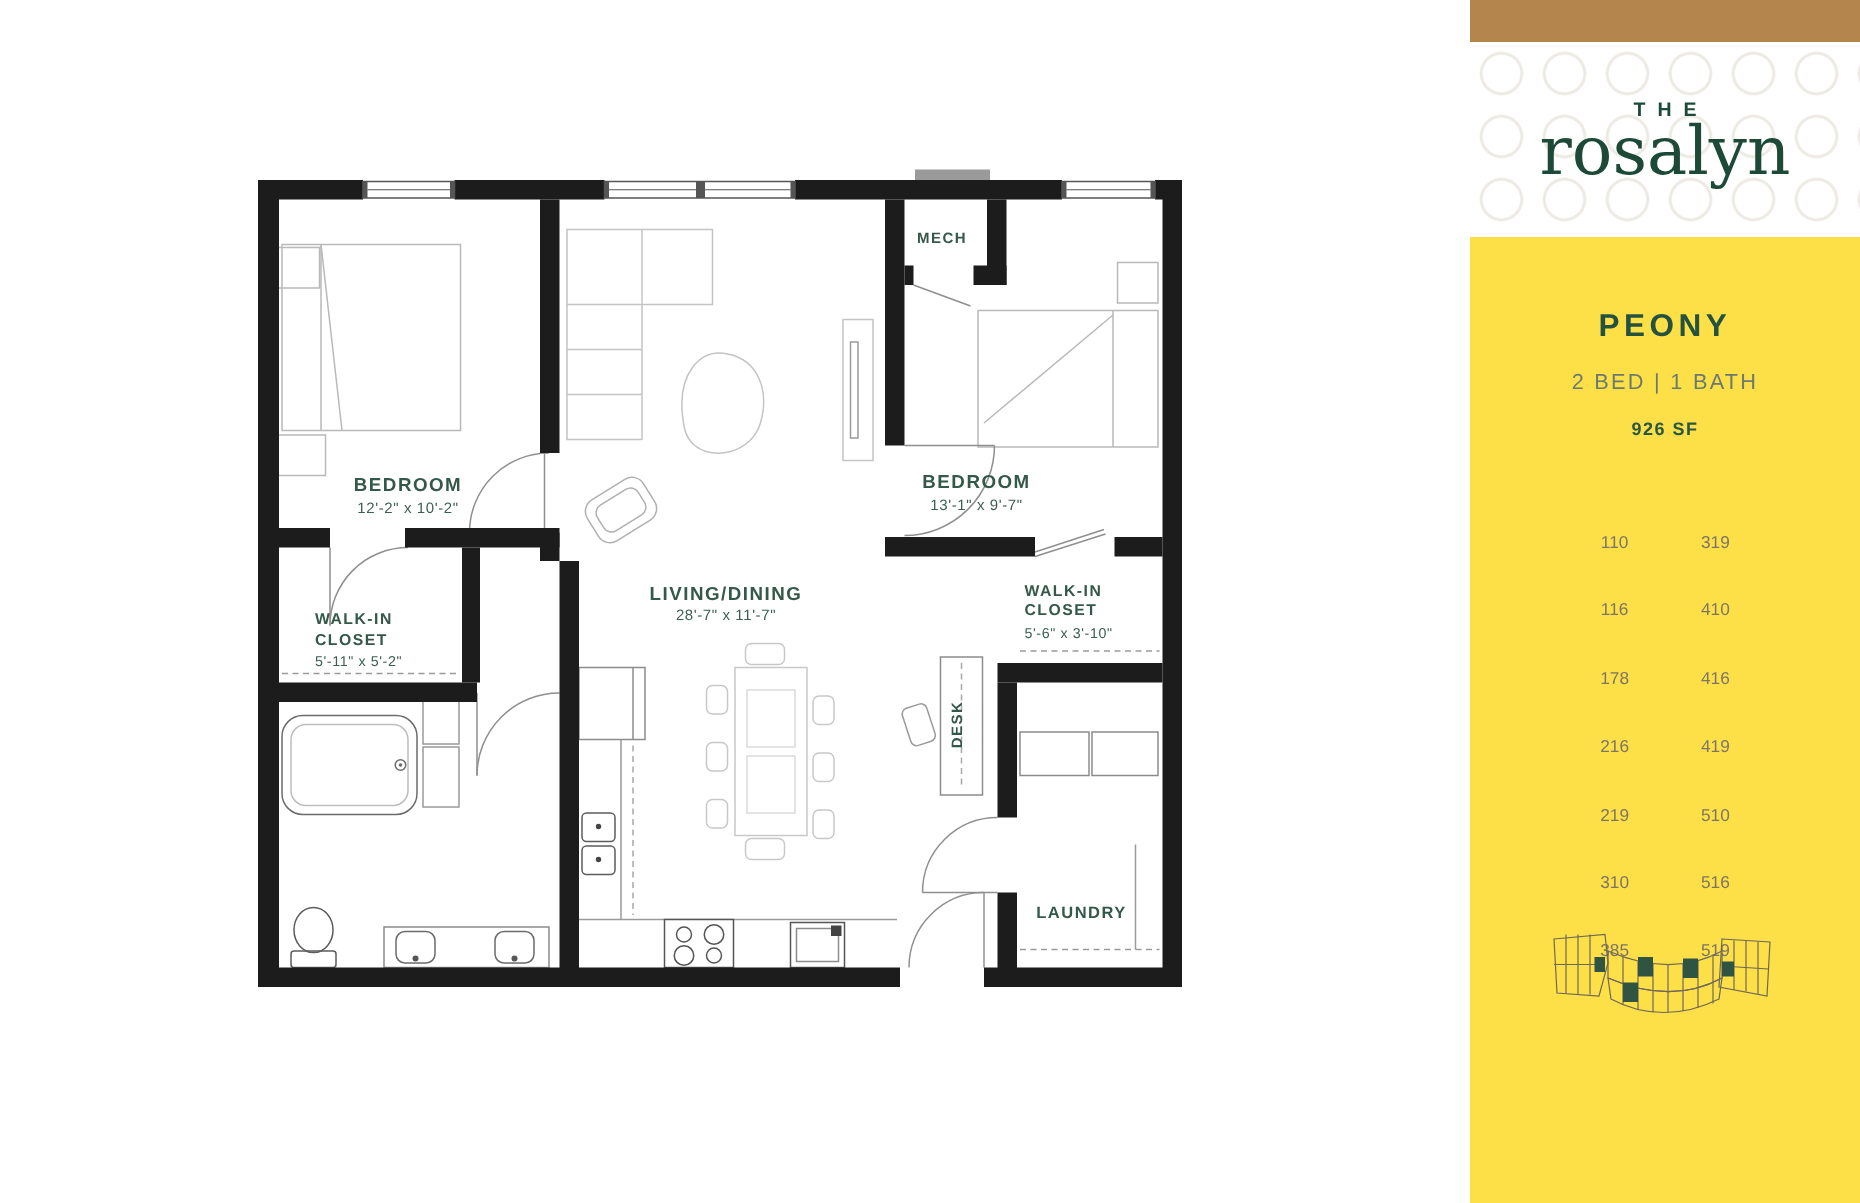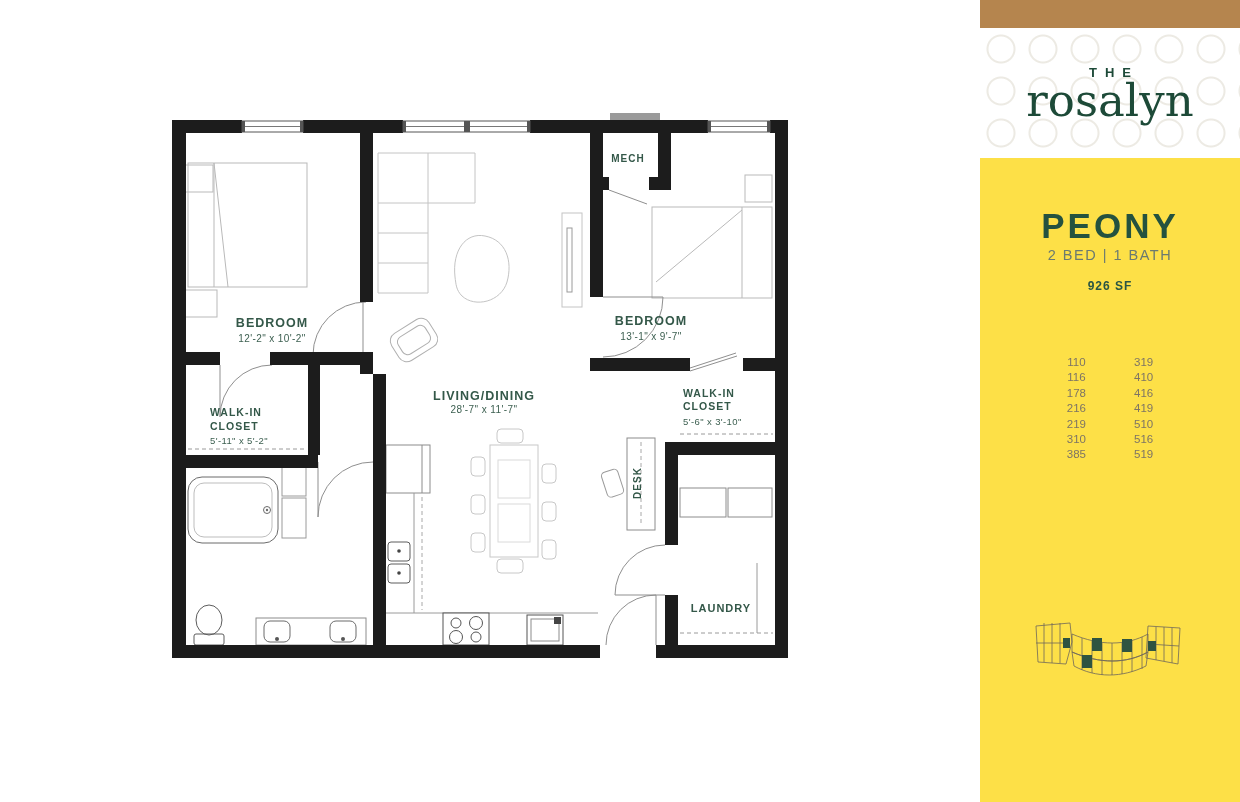--- a/index.html
+++ b/index.html
@@ -12,27 +12,27 @@
   
   #sidebar{position:absolute;left:980px;top:0;width:292px;height:802px;background:#fde047;padding-left:48px;}
   #accent-bar{position:absolute;left:0;top:0;width:260px;height:28px;background:#b5854e;}
   #logo-panel{position:absolute;left:0;top:28px;width:260px;height:130px;background:#ffffff;
       background-image:radial-gradient(circle at 21px 21px, rgba(214,209,194,0) 12px, rgba(214,209,194,.45) 13px, rgba(214,209,194,.45) 14px, rgba(214,209,194,0) 15px);
       background-size:42px 42px;
       display:flex;flex-direction:column;align-items:center;justify-content:center;}
   .logo-the{color:#1d4a38;font-size:13px;font-weight:700;letter-spacing:8px;margin-left:8px;}
   .logo-name{color:#1d4a38;font-family:"DejaVu Serif",serif;font-weight:400;font-size:45px;line-height:.9;margin-top:1px;}
   .unit-name{position:absolute;left:0;top:206px;width:260px;text-align:center;color:#24523f;
-      font-size:35px;font-weight:700;letter-spacing:3px;}
+      font-size:21px;font-weight:700;letter-spacing:3px;}
   .unit-specs{position:absolute;left:0;top:247px;width:260px;text-align:center;color:#6b7a70;
       font-size:14.5px;letter-spacing:1.5px;}
   .unit-area{position:absolute;left:0;top:279px;width:260px;text-align:center;color:#2a5644;
       font-size:12px;font-weight:700;letter-spacing:1px;}
   .unit-numbers{position:absolute;left:0;top:355px;width:260px;display:flex;justify-content:center;gap:48px;}
-  .unit-col{display:flex;flex-direction:column;text-align:center;color:#7d7465;font-size:11.5px;line-height:15.4px;}
+  .unit-col{display:flex;flex-direction:column;text-align:center;color:#7d7465;font-size:11.5px;line-height:15.4px;gap:30px;}
   #keyplan{position:absolute;left:50px;top:612px;}
 </style>
 </head>
 <body>
 
 <div id="stage">
 
   <svg id="plan" width="620" height="556" viewBox="0 0 620 556">
 
     <g stroke="#b9b9b9" fill="none" stroke-width="1">

